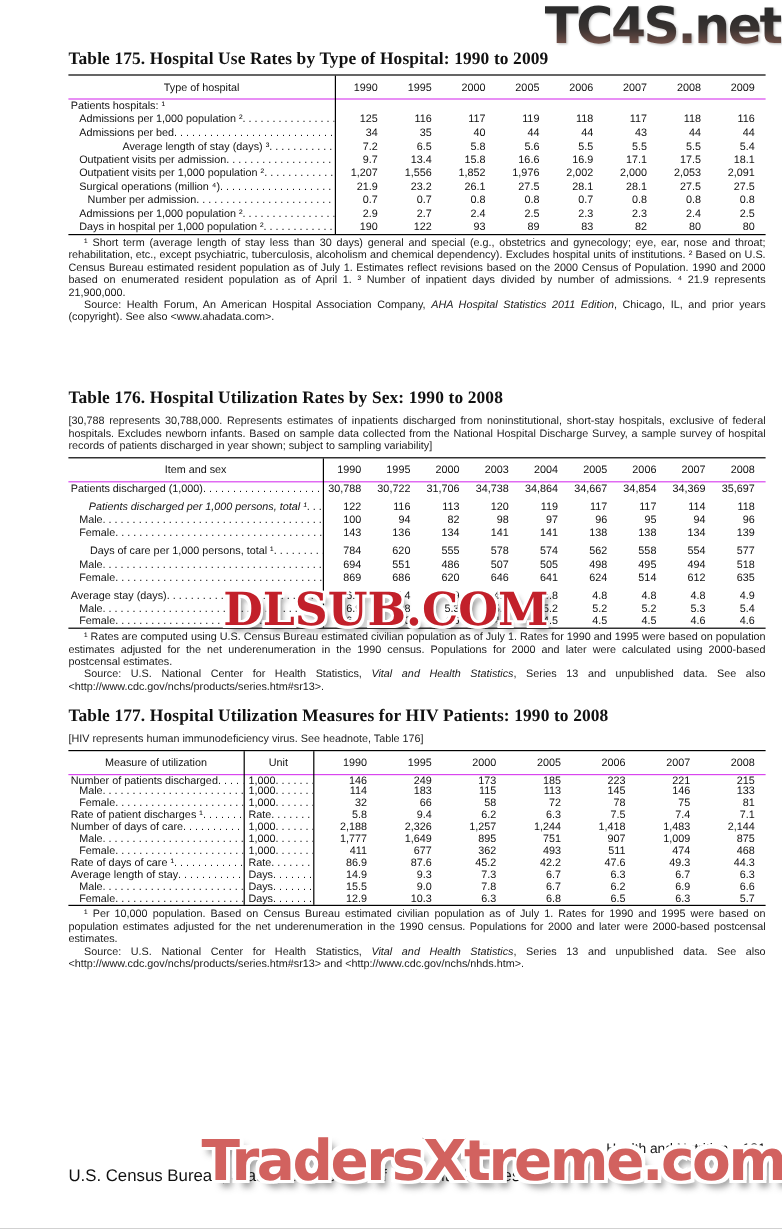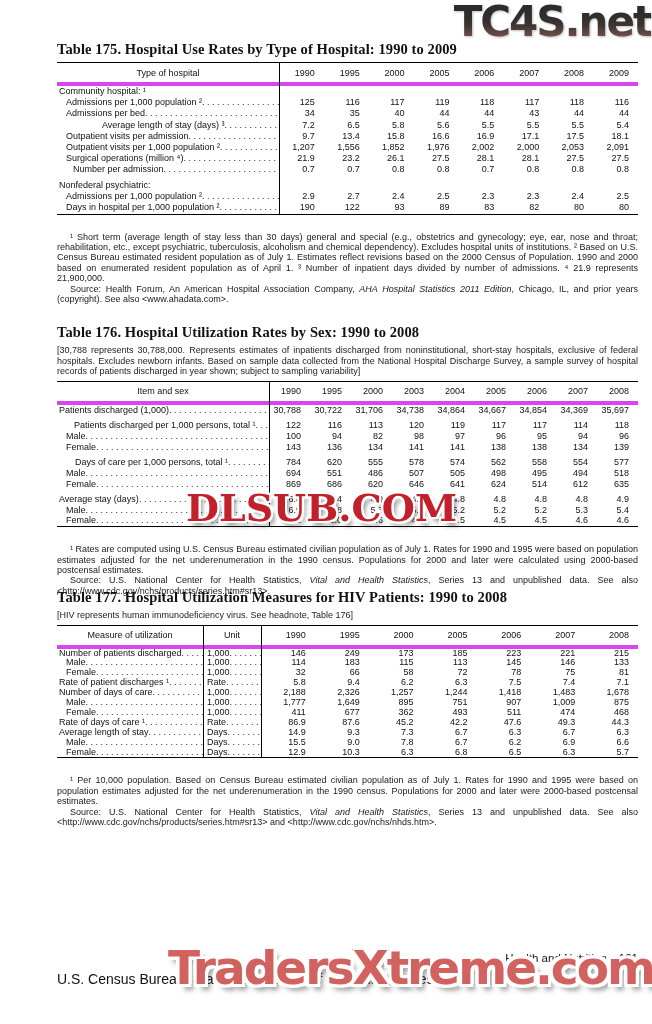--- a/index.html
+++ b/index.html
@@ -6,38 +6,38 @@
   .page{position:relative;width:652px;height:1024px;background:#fff;overflow:hidden;
         font-family:"Liberation Sans",sans-serif;color:#111;}
 
   
   .t-title{font-family:"Liberation Serif",serif;font-weight:bold;font-size:14.5px;
            line-height:18px;letter-spacing:.1px;margin:0 0 4px 0;}
   .headnote{font-size:9px;line-height:10.6px;margin:0 0 4px 0;text-align:justify;color:#222;}
 
   .tbl{position:relative;border-top:1.6px solid #000;border-bottom:1.6px solid #000;font-size:9px;}
   .row{display:flex;}
-  .hdr{height:19px;align-items:center;border-bottom:4px solid #d946ef;}
+  .hdr{height:19px;align-items:center;border-bottom:1px solid #d946ef;}
   .r{height:11.2px;line-height:11.2px;}
   .t1 .r{height:10.8px;line-height:10.8px;}
   .t2 .r{height:9.9px;line-height:9.9px;}
   .gap{margin-top:4.5px;}
   .c{box-sizing:border-box;}
   .t0{--lw:222px;} .t1{--lw:212px;} .t2{--lw:146px;}
   .lh{flex:0 0 var(--lw);text-align:center;}
   .uh{flex:0 0 58px;text-align:center;}
   .lblc{flex:0 0 var(--lw);display:flex;overflow:hidden;white-space:nowrap;padding-left:2px;}
   .unitc{flex:0 0 58px;display:flex;overflow:hidden;white-space:nowrap;padding-left:4px;}
   .yh,.valc{flex:1;text-align:right;padding-right:9px;white-space:nowrap;}
   .dots{flex:1;overflow:hidden;color:#111;}
   .dots::after{content:" . . . . . . . . . . . . . . . . . . . . . . . . . . . . . . . . . . . . . . . . . . . . .";}
   .vline{position:absolute;top:0;bottom:0;border-left:1px solid #000;}
   .t0 .v1{left:222px;} .t1 .v1{left:212px;} .t2 .v1{left:146px;} .t2 .v2{left:204px;}
 
-  .fnotes{margin-top:17px;font-size:9px;line-height:10.4px;text-align:justify;color:#191919;}
+  .fnotes{margin-top:1px;font-size:9px;line-height:10.4px;text-align:justify;color:#191919;}
   .fn{text-indent:13px;margin:0;}
   .it{font-style:italic;}
 
   
   #sec0{top:40px;} #sec1{top:323px;} #sec2{top:588px;}
   .tbl-section{position:absolute;left:57px;width:581px;}
 
   
   .wm{position:absolute;white-space:nowrap;pointer-events:none;}
   .wm-top{top:-2px;right:1px;z-index:6;
@@ -78,21 +78,21 @@
           <div class="c yh">1995</div>
           <div class="c yh">2000</div>
           <div class="c yh">2005</div>
           <div class="c yh">2006</div>
           <div class="c yh">2007</div>
           <div class="c yh">2008</div>
           <div class="c yh">2009</div>
         </div>
         <div class="row r">
           <div class="c lblc">
-            <span class="txt" style="padding-left: 0px;">Community hospital: ¹</span>
+            <span class="txt" style="padding-left: 0px;">Patients hospitals: ¹</span>
           </div>
         </div>
         <div class="row r">
           <div class="c lblc">
             <span class="txt" style="padding-left: 7px;">Admissions per 1,000 population ²</span>
             <span class="dots"></span>
           </div>
           <div class="c valc">125</div>
           <div class="c valc">116</div>
           <div class="c valc">117</div>
@@ -178,25 +178,20 @@
             <span class="dots"></span>
           </div>
           <div class="c valc">0.7</div>
           <div class="c valc">0.7</div>
           <div class="c valc">0.8</div>
           <div class="c valc">0.8</div>
           <div class="c valc">0.7</div>
           <div class="c valc">0.8</div>
           <div class="c valc">0.8</div>
           <div class="c valc">0.8</div>
-        </div>
-        <div class="row r gap">
-          <div class="c lblc">
-            <span class="txt" style="padding-left: 0px;">Nonfederal psychiatric:</span>
-          </div>
         </div>
         <div class="row r">
           <div class="c lblc">
             <span class="txt" style="padding-left: 7px;">Admissions per 1,000 population ²</span>
             <span class="dots"></span>
           </div>
           <div class="c valc">2.9</div>
           <div class="c valc">2.7</div>
           <div class="c valc">2.4</div>
           <div class="c valc">2.5</div>
@@ -252,21 +247,21 @@
           <div class="c valc">31,706</div>
           <div class="c valc">34,738</div>
           <div class="c valc">34,864</div>
           <div class="c valc">34,667</div>
           <div class="c valc">34,854</div>
           <div class="c valc">34,369</div>
           <div class="c valc">35,697</div>
         </div>
         <div class="row r gap">
           <div class="c lblc">
-            <span class="txt" style="padding-left: 15px;">Patients discharged per 1,000 persons, total ¹</span>
+            <span class="txt" style="padding-left: 15px; font-style: italic;">Patients discharged per 1,000 persons, total ¹</span>
             <span class="dots"></span>
           </div>
           <div class="c valc">122</div>
           <div class="c valc">116</div>
           <div class="c valc">113</div>
           <div class="c valc">120</div>
           <div class="c valc">119</div>
           <div class="c valc">117</div>
           <div class="c valc">117</div>
           <div class="c valc">114</div>
@@ -490,21 +485,21 @@
           <div class="c unitc">
             <span class="txt">1,000</span>
             <span class="dots"></span>
           </div>
           <div class="c valc">2,188</div>
           <div class="c valc">2,326</div>
           <div class="c valc">1,257</div>
           <div class="c valc">1,244</div>
           <div class="c valc">1,418</div>
           <div class="c valc">1,483</div>
-          <div class="c valc">1,678</div>
+          <div class="c valc">2,144</div>
         </div>
         <div class="row r">
           <div class="c lblc">
             <span class="txt" style="padding-left: 7px;">Male</span>
             <span class="dots"></span>
           </div>
           <div class="c unitc">
             <span class="txt">1,000</span>
             <span class="dots"></span>
           </div>

